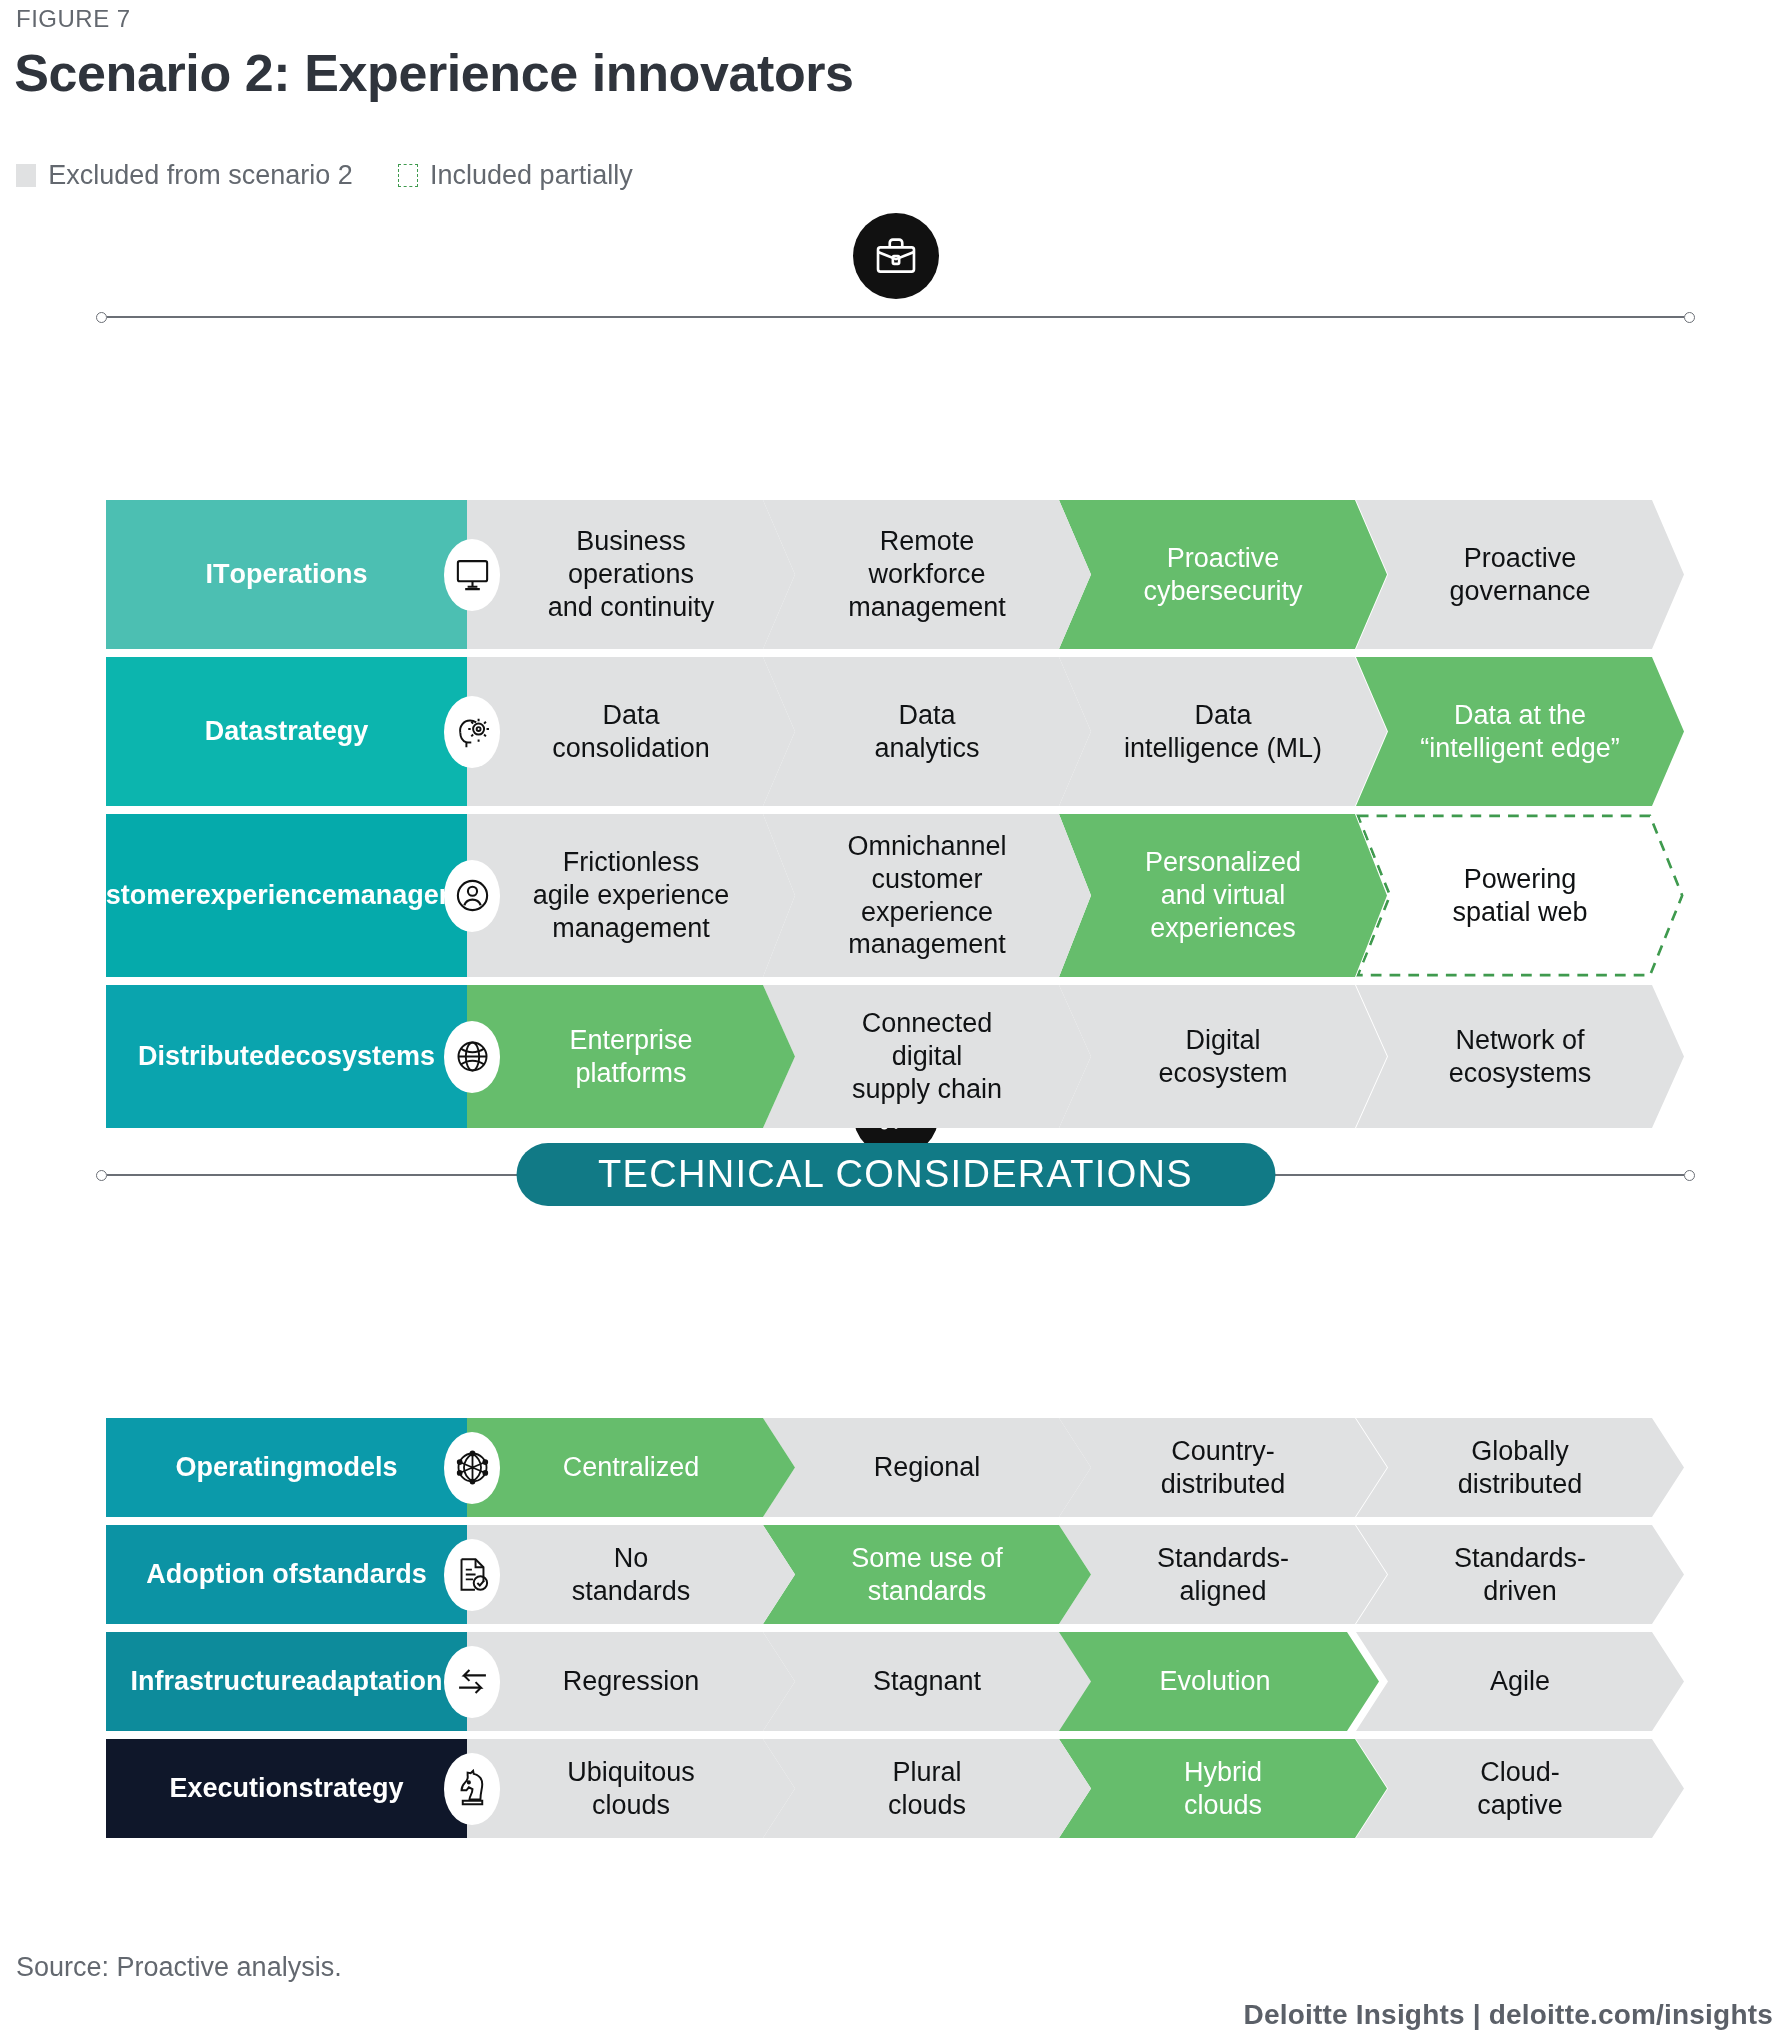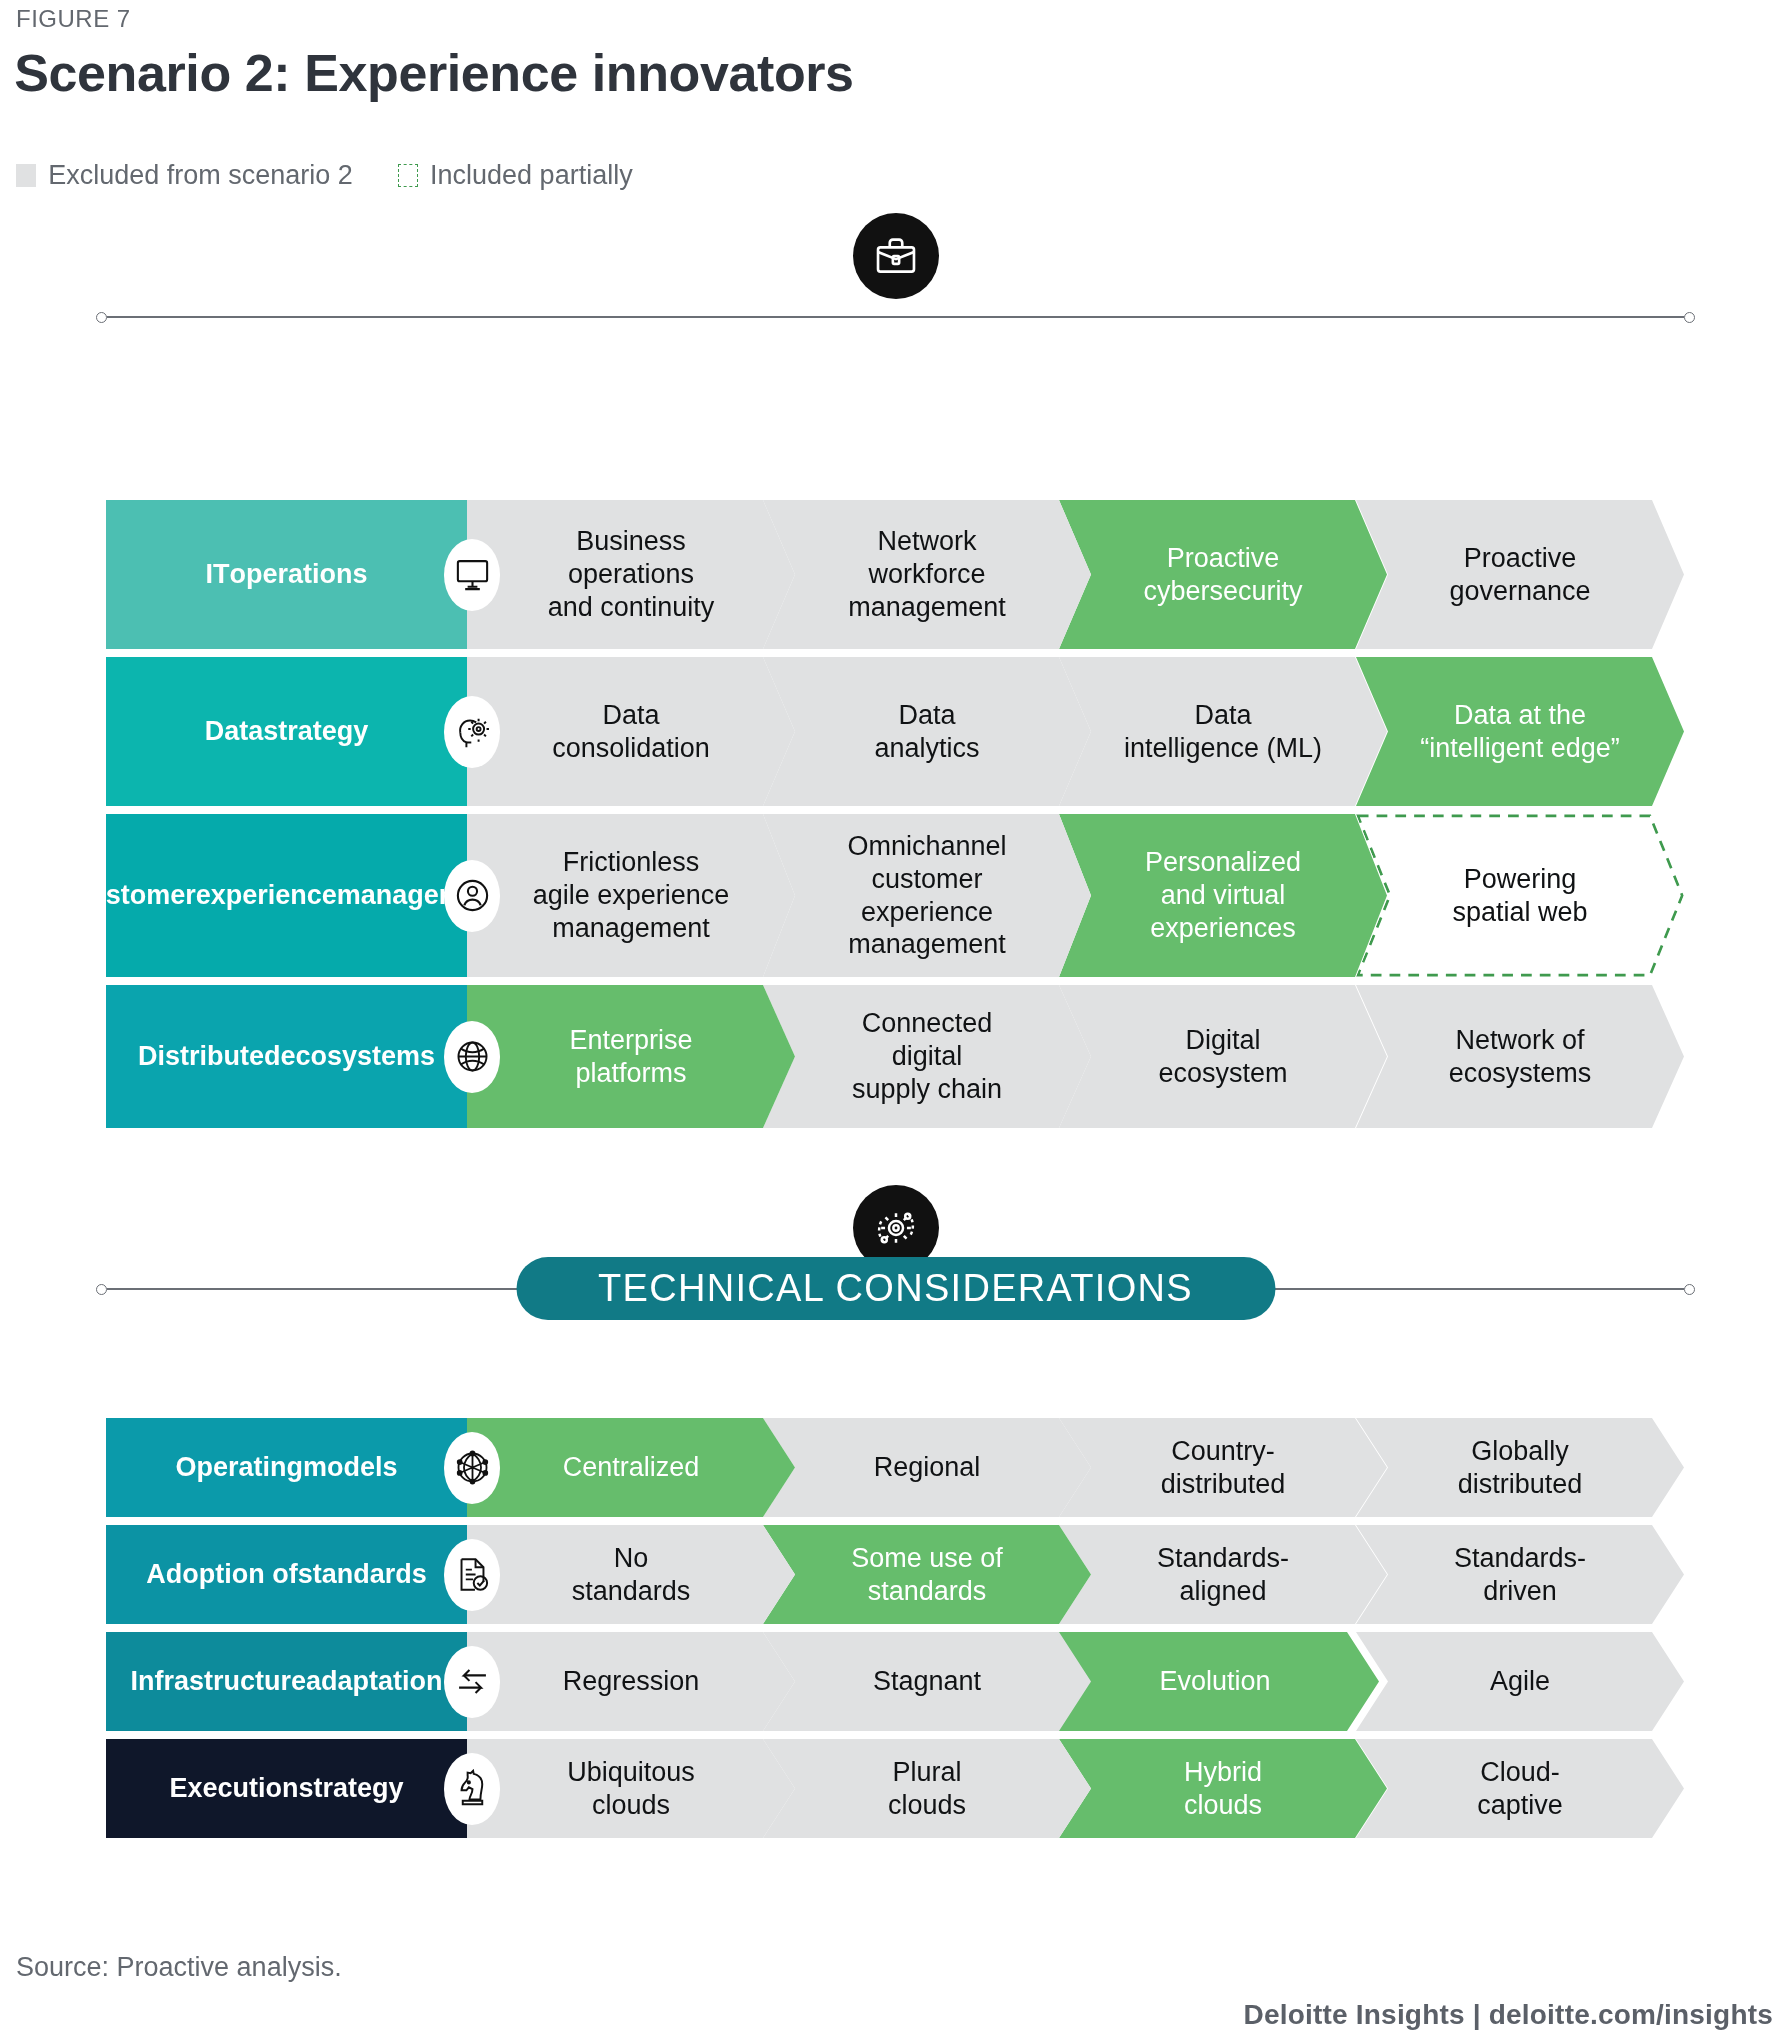--- a/index.html
+++ b/index.html
@@ -150,21 +150,21 @@
         <div class="cells">
           <div class="cell grey chev-first" style="left: 0px; width: 328px; z-index: 4;">
             <div class="ctext">
               <div>Business</div>
               <div>operations</div>
               <div>and continuity</div>
             </div>
           </div>
           <div class="cell grey chev-mid" style="left: 296px; width: 328px; z-index: 3;">
             <div class="ctext">
-              <div>Network</div>
+              <div>Remote</div>
               <div>workforce</div>
               <div>management</div>
             </div>
           </div>
           <div class="cell green chev-mid" style="left: 592px; width: 328px; z-index: 2;">
             <div class="ctext">
               <div>Proactive</div>
               <div>cybersecurity</div>
             </div>
           </div>
@@ -307,21 +307,21 @@
         </div>
         <div class="icon-badge">
           <svg viewBox="0 0 64 64" fill="none" stroke="#111" stroke-width="3.2">
             <circle cx="32" cy="32" r="23"></circle>
             <ellipse cx="32" cy="32" rx="11" ry="23"></ellipse>
             <path d="M9 32h46M13 19c6 4 13 6 19 6s13-2 19-6M13 45c6-4 13-6 19-6s13 2 19 6"></path>
           </svg>
         </div>
       </div>
     </div>
-    <div class="section-head" style="top: 1257px; height: 134px;">
+    <div class="section-head" style="top: 1143px; height: 134px;">
       <div class="band-icon" style="top: -72px;">
         <svg viewBox="0 0 64 64" fill="none" stroke="#fff" stroke-width="3.2">
           <circle cx="32" cy="32" r="9"></circle>
           <circle cx="32" cy="32" r="3.4"></circle>
           <path d="M32 18v-5M32 46v5M18 32h-5M46 32h5M22 22l-3.5-3.5M42 42l3.5 3.5M42 22l3.5-3.5M22 42l-3.5 3.5"></path>
           <path d="M48 14a24 24 0 0 1 2 28" stroke-dasharray="4 4"></path>
           <path d="M16 50a24 24 0 0 1-2-28" stroke-dasharray="4 4"></path>
           <circle cx="47" cy="17" r="3.2"></circle>
           <circle cx="17" cy="47" r="3.2"></circle>
         </svg>

